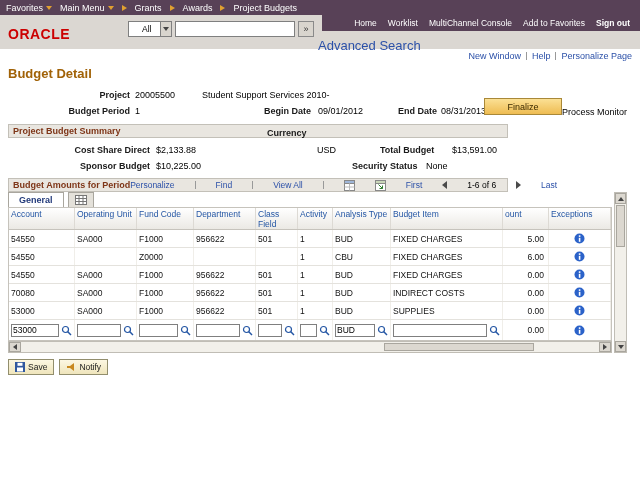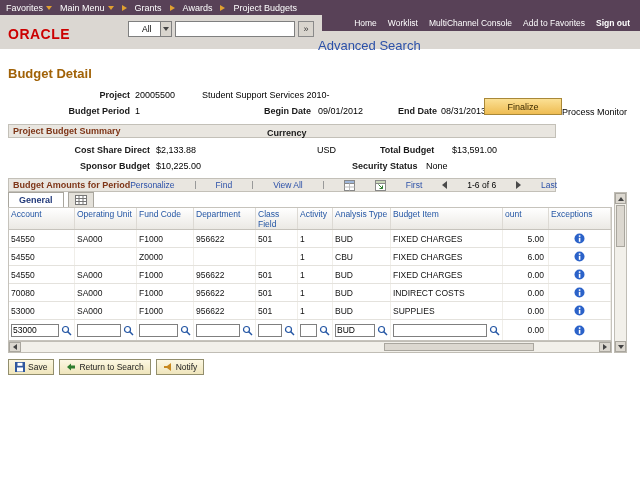--- a/index.html
+++ b/index.html
@@ -25,21 +25,21 @@
   .go-btn{width:16px;border:1px solid #8A8A8A;background:#D9D5CE;font-size:9px;line-height:1;cursor:pointer;font-family:inherit;color:#333}
   .adv{position:absolute;left:318px;top:23px;font-size:13px}
   
   .pagebar{position:absolute;left:0;top:48px;width:640px;height:16px;display:flex;justify-content:flex-end;align-items:center;gap:5px;padding-right:8px;font-size:9px}
   .vbar{height:8px;border-left:1px solid #999;display:inline-block}
   .page-title{position:absolute;left:8px;top:66px;font-size:13px;font-weight:bold;color:#a16207}
   .abs{position:absolute;font-size:9px;color:#000;white-space:nowrap}
   .lbl{font-weight:bold;color:#1a1a1a}
   .finalize{position:absolute;left:484px;top:98px;width:78px;height:17px;background:linear-gradient(#FBE094,#EEBC52);border:1px solid #A98838;font-size:9px;color:#3a2a00;cursor:pointer;font-family:inherit}
   
-  .secbar{position:absolute;left:8px;width:548px;height:14px;background:#E9E6E0;border:1px solid #C3C0B8;display:flex;align-items:center;padding:0 4px;font-size:9px;font-weight:bold;color:#7E3517;white-space:nowrap}
+  .secbar{position:absolute;left:8px;width:500px;height:14px;background:#E9E6E0;border:1px solid #C3C0B8;display:flex;align-items:center;padding:0 4px;font-size:9px;font-weight:bold;color:#7E3517;white-space:nowrap}
   .gridbar-right{margin-left:auto;display:flex;align-items:center;gap:20px;font-weight:normal;color:#000;font-size:8.5px}
   .tri-left{width:0;height:0;border-top:4px solid transparent;border-bottom:4px solid transparent;border-right:5px solid #4a4a4a}
   .tri-right{width:0;height:0;border-top:4px solid transparent;border-bottom:4px solid transparent;border-left:5px solid #4a4a4a}
   
   .tabs{position:absolute;left:8px;top:192px;height:15px;display:flex;align-items:flex-end;gap:4px}
   .tab{height:15px;padding:0 10px;display:flex;align-items:center;font-size:9px;font-weight:bold;color:#223A7A;background:#fff;border:1px solid #A9A69E;border-bottom:none;cursor:pointer}
   .tab-icon{height:15px;padding:0 6px;display:flex;align-items:center;background:#E4E1DA;border:1px solid #A9A69E;border-bottom:none;cursor:pointer}
   
   .grid{position:absolute;left:8px;top:207px;width:604px;border:1px solid #C6C3BC;background:#fff}
   .grow{display:grid;grid-template-columns:66px 62px 57px 62px 42px 35px 58px 112px 46px 62px}
@@ -108,20 +108,27 @@
         <span class="scope-btn">
             <span class="caret-down" style="border-top-color:#444"></span>
           </span>
       </span>
       <input class="searchinput" value="" style="">
       <button class="go-btn">»</button>
     </div>
     <a class="adv">Advanced Search</a>
   </div>
 
+  <div class="pagebar">
+    <a>New Window</a>
+    <span class="vbar"></span>
+    <a>Help</a>
+    <span class="vbar"></span>
+    <a>Personalize Page</a>
+  </div>
 
   <div class="page-title">Budget Detail</div>
 
   <span class="abs lbl" style="left:60px;top:90px;width:70px;text-align:right">Project</span>
   <span class="abs" style="left:135px;top:90px">20005500</span>
   <span class="abs" style="left:202px;top:90px">Student Support Services 2010-</span>
 
   <span class="abs lbl" style="left:40px;top:106px;width:90px;text-align:right">Budget Period</span>
   <span class="abs" style="left:135px;top:106px">1</span>
   <span class="abs lbl" style="left:264px;top:106px">Begin Date</span>
@@ -423,28 +430,20 @@
             <rect width="10" height="10" fill="#31589E"></rect>
             <rect x="2.5" y="0.8" width="5" height="3" fill="#fff"></rect>
             <rect x="2" y="5.5" width="6" height="4" fill="#fff"></rect>
           </svg>
         </span>
       <span>Save</span>
     </button>
     <button class="btn">
       <span class="icon-wrap">
           <svg width="10" height="10" viewBox="0 0 10 10">
-            <path d="M1 5 L5 1.5 L5 3.5 L9 3.5 L9 6.5 L5 6.5 L5 8.5 Z" fill="#2F7D2F"></path>
-          </svg>
-        </span>
-      <span>Return to Search</span>
-    </button>
-    <button class="btn">
-      <span class="icon-wrap">
-          <svg width="10" height="10" viewBox="0 0 10 10">
             <path d="M1 4 L4 4 L8 1 L8 9 L4 6 L1 6 Z" fill="#C8881F"></path>
           </svg>
         </span>
       <span>Notify</span>
     </button>
   </div>
 
 </div>
 
 </body></html>

